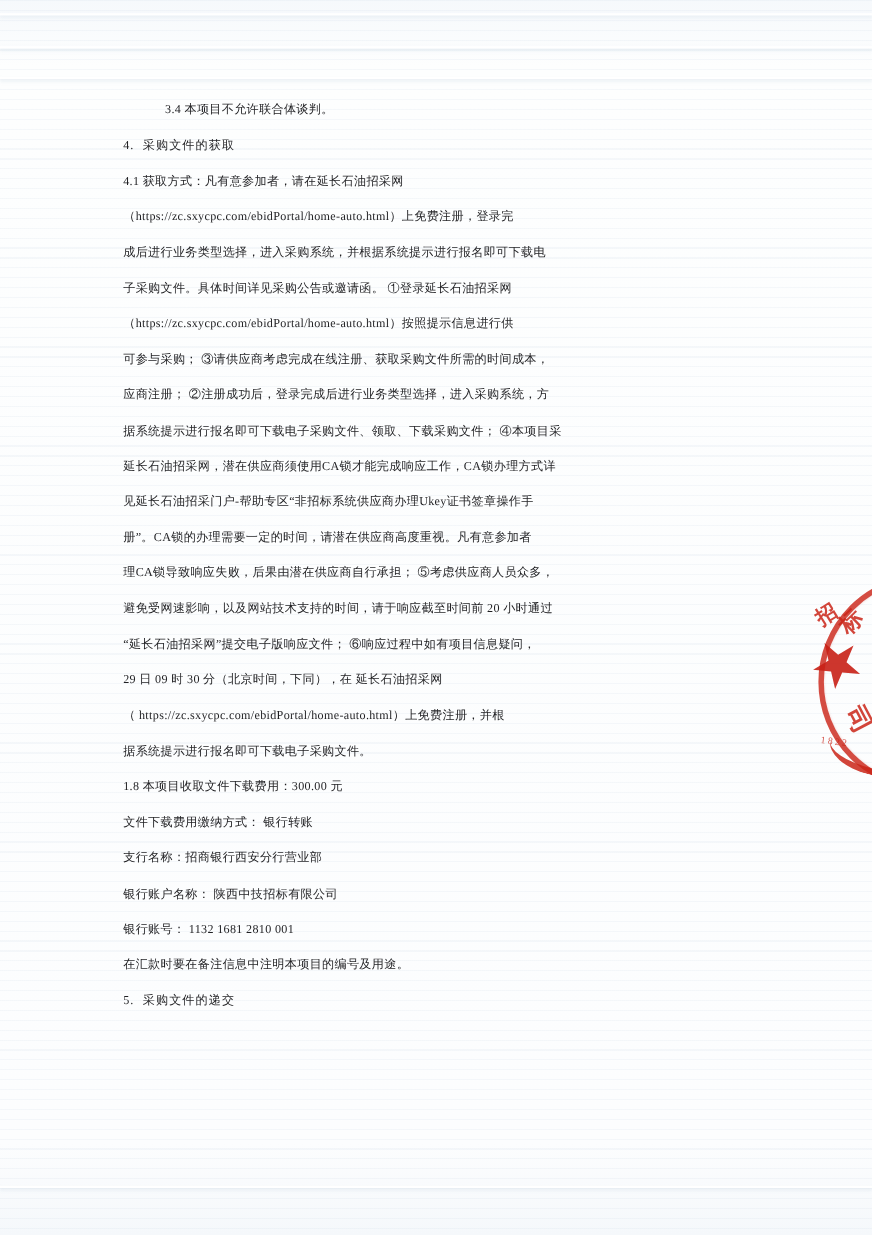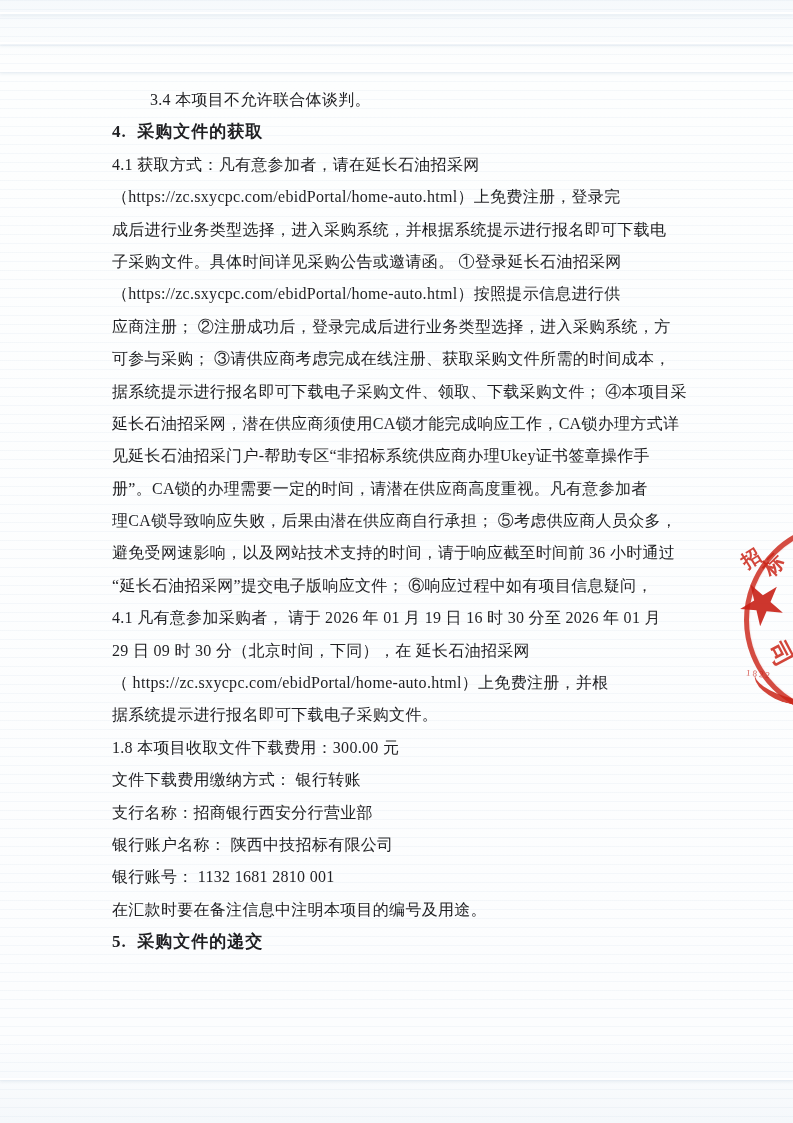--- a/index.html
+++ b/index.html
@@ -8,24 +8,24 @@
     font-family:"Liberation Serif","DejaVu Serif",serif;
     background:
       repeating-linear-gradient(180deg, rgba(205,217,230,0.18) 0px, rgba(205,217,230,0.18) 1px, rgba(255,255,255,0) 1px, rgba(255,255,255,0) 9px),
       linear-gradient(180deg, #f6f9fc 0px, #fdfefe 60px, #fcfdfe 1040px, #f5f8fb 1123px);
   }
   .scan-streak{position:absolute;left:0;width:100%;height:2px;background:rgba(255,255,255,0.9);box-shadow:0 2px 3px rgba(190,205,220,0.35);}
   .content{
     position:absolute;left:112px;top:84px;width:600px;color:#1f1f22;
   }
   .line{
-    font-size:16px;line-height:32.4px;height:32.4px;
+    font-size:11px;line-height:32.4px;height:32.4px;
     letter-spacing:0.3px;white-space:pre;
   }
-  .line.bold{font-weight:700;font-size:17px;letter-spacing:1px;}
+  .line.bold{font-weight:400;font-size:11px;letter-spacing:1px;}
   .line.indent{padding-left:38px;}
   
   .seal{position:absolute;left:0;top:0;width:793px;height:1123px;pointer-events:none;}
   .seal-ring{
     position:absolute;left:744px;top:522px;width:186px;height:186px;border-radius:50%;
     border:5px solid rgba(203,37,25,0.82);
     box-shadow:inset 0 0 2px rgba(203,37,25,0.25);
   }
   .seal-star{
     position:absolute;left:736px;top:576px;font-size:56px;line-height:56px;
@@ -55,30 +55,29 @@
 <div class="scan-streak" style="top:1078px"></div>
 
 <div class="content">
   <div class="line indent">3.4 本项目不允许联合体谈判。</div>
   <div class="line bold">4.  采购文件的获取</div>
   <div class="line">4.1 获取方式：凡有意参加者，请在延长石油招采网</div>
   <div class="line">（https://zc.sxycpc.com/ebidPortal/home-auto.html）上免费注册，登录完</div>
   <div class="line">成后进行业务类型选择，进入采购系统，并根据系统提示进行报名即可下载电</div>
   <div class="line">子采购文件。具体时间详见采购公告或邀请函。 ①登录延长石油招采网</div>
   <div class="line">（https://zc.sxycpc.com/ebidPortal/home-auto.html）按照提示信息进行供</div>
+  <div class="line">可参与采购； ③请供应商考虑完成在线注册、获取采购文件所需的时间成本，</div>
   <div class="line">应商注册； ②注册成功后，登录完成后进行业务类型选择，进入采购系统，方</div>
-  <div class="line">可参与采购； ③请供应商考虑完成在线注册、获取采购文件所需的时间成本，</div>
   <div class="line">据系统提示进行报名即可下载电子采购文件、领取、下载采购文件； ④本项目采</div>
   <div class="line">延长石油招采网，潜在供应商须使用CA锁才能完成响应工作，CA锁办理方式详</div>
   <div class="line">见延长石油招采门户-帮助专区“非招标系统供应商办理Ukey证书签章操作手</div>
   <div class="line">册”。CA锁的办理需要一定的时间，请潜在供应商高度重视。凡有意参加者</div>
   <div class="line">理CA锁导致响应失败，后果由潜在供应商自行承担； ⑤考虑供应商人员众多，</div>
-  <div class="line">避免受网速影响，以及网站技术支持的时间，请于响应截至时间前 36 小时通过</div>
+  <div class="line">避免受网速影响，以及网站技术支持的时间，请于响应截至时间前 20 小时通过</div>
   <div class="line">“延长石油招采网”提交电子版响应文件； ⑥响应过程中如有项目信息疑问，</div>
-  <div class="line">4.1 凡有意参加采购者， 请于 2026 年 01 月 19 日 16 时 30 分至 2026 年 01 月</div>
   <div class="line">29 日 09 时 30 分（北京时间，下同），在 延长石油招采网</div>
   <div class="line">（ https://zc.sxycpc.com/ebidPortal/home-auto.html）上免费注册，并根</div>
   <div class="line">据系统提示进行报名即可下载电子采购文件。</div>
   <div class="line">1.8 本项目收取文件下载费用：300.00 元</div>
   <div class="line">文件下载费用缴纳方式： 银行转账</div>
   <div class="line">支行名称：招商银行西安分行营业部</div>
   <div class="line">银行账户名称： 陕西中技招标有限公司</div>
   <div class="line">银行账号： 1132 1681 2810 001</div>
   <div class="line">在汇款时要在备注信息中注明本项目的编号及用途。</div>
   <div class="line bold">5.  采购文件的递交</div>

